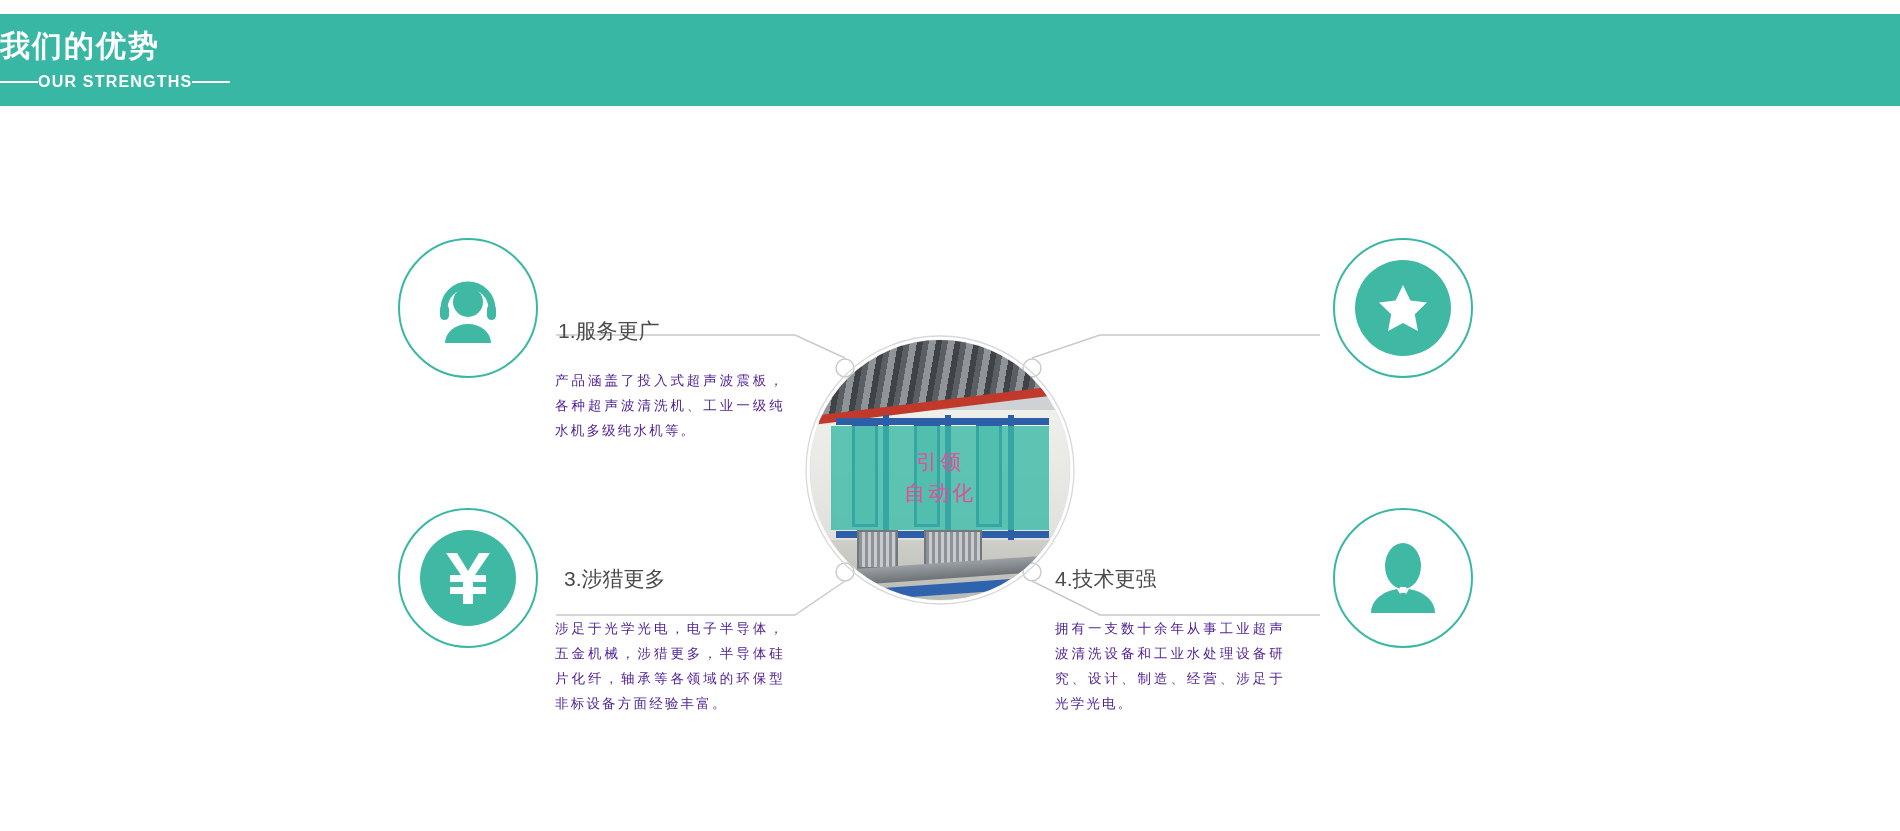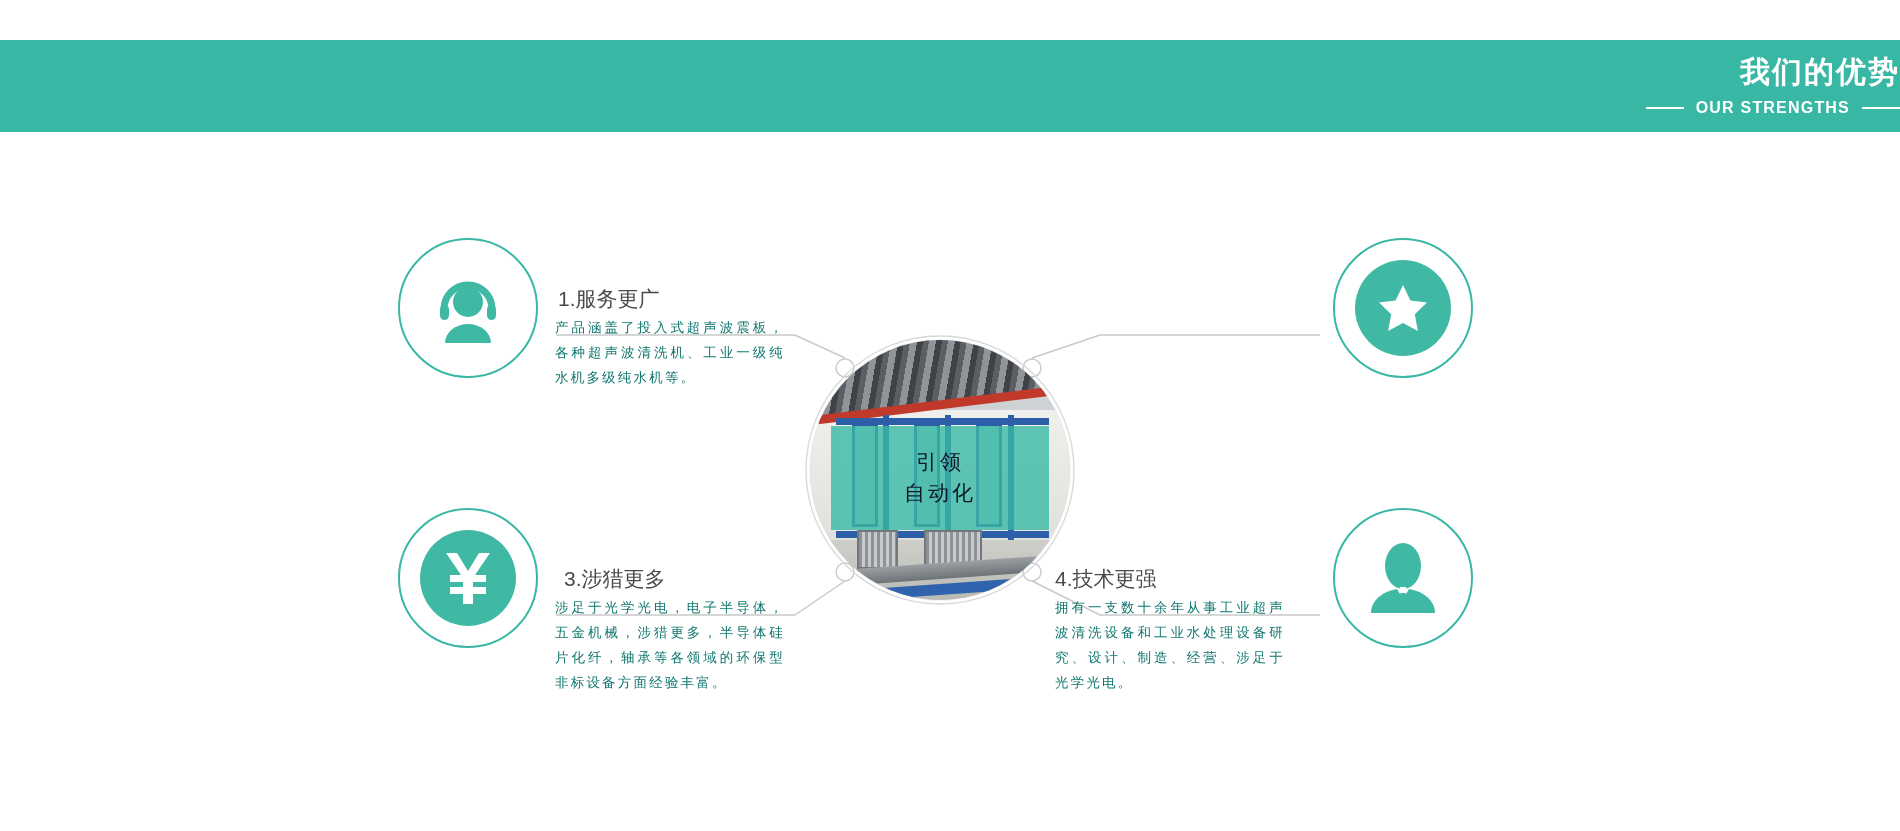--- a/index.html
+++ b/index.html
@@ -6,31 +6,31 @@
   html, body {
     width:1900px; height:831px;
     background:#ffffff;
     font-family:"Liberation Sans","DejaVu Sans",sans-serif;
     overflow:hidden;
   }
   #page { position:relative; width:1900px; height:831px; background:#fff; }
 
   
   .banner {
-    position:absolute; left:0; top:40px; width:1900px; height:92px;
+    position:absolute; left:0; top:14px; width:1900px; height:92px;
     background:#38b8a4;
     display:flex; flex-direction:column;
-    align-items:flex-end; justify-content:center;
+    align-items:flex-start; justify-content:center;
   }
   .banner-title {
     color:#ffffff; font-size:30px; font-weight:bold;
     letter-spacing:2px; line-height:1.15;
   }
   .banner-sub-row {
-    display:flex; align-items:center; gap:12px; margin-top:9px;
+    display:flex; align-items:center; margin-top:9px;
   }
   .banner-rule { width:38px; height:2px; background:#ffffff; display:block; }
   .banner-sub {
     color:#ffffff; font-size:16px; font-weight:bold; letter-spacing:1.2px;
   }
 
   
   .lines { position:absolute; left:0; top:0; width:1900px; height:831px; }
 
   
@@ -86,38 +86,38 @@
     background:repeating-linear-gradient(90deg,#8d9297 0 3px,#c7cbcd 3px 6px);
     border:2px solid #72777b;
   }
   .photo-overlay {
     position:absolute; left:8%; top:33%; width:84%; height:40%;
     background:rgba(56,184,164,0.80);
     display:flex; flex-direction:column;
     align-items:center; justify-content:center;
   }
   .photo-overlay span {
-    color:#0f172a; font-size:21px; letter-spacing:3px; line-height:1.45;
+    color:#ec4899; font-size:21px; letter-spacing:3px; line-height:1.45;
     display:block; text-align:right;
   }
 
   
   .feature { position:absolute; width:230px; }
   .feature-title {
     font-size:21px; color:#4a4a4a; line-height:1.1;
     white-space:nowrap;
   }
   .feature-body {
-    margin-top:5px;
-    font-size:13.5px; color:#0f766e;
+    margin-top:26px;
+    font-size:13.5px; color:#4c1d95;
     line-height:25px; letter-spacing:2.2px;
     text-align:justify;
   }
   .f1 { left:555px; top:287px; }
-  .f1 .feature-title { padding-left:3px; }
+  .f1 .feature-title { padding-left:3px;margin-top:32px; }
   .f2 { left:1105px; top:287px; }
   .f3 { left:555px; top:567px; }
   .f3 .feature-title { padding-left:9px; }
   .f4 { left:1055px; top:567px; }
 
   
   .badge {
     position:absolute; width:140px; height:140px; border-radius:50%;
     border:2px solid #38b8a4; background:#ffffff;
     display:flex; align-items:center; justify-content:center;

